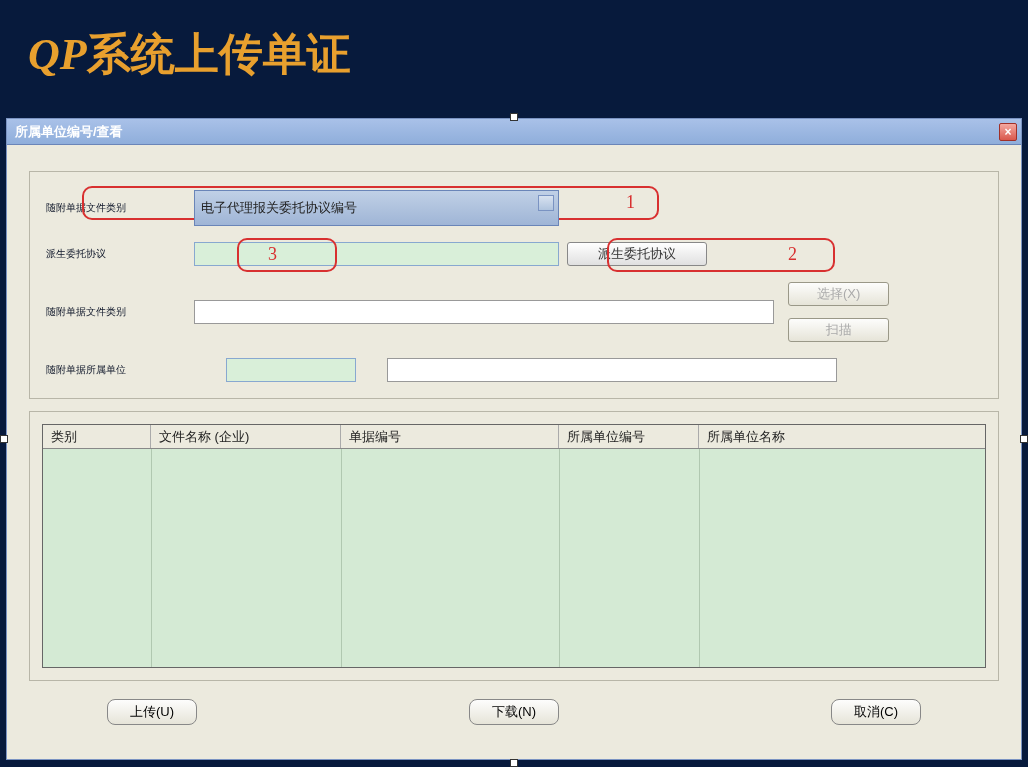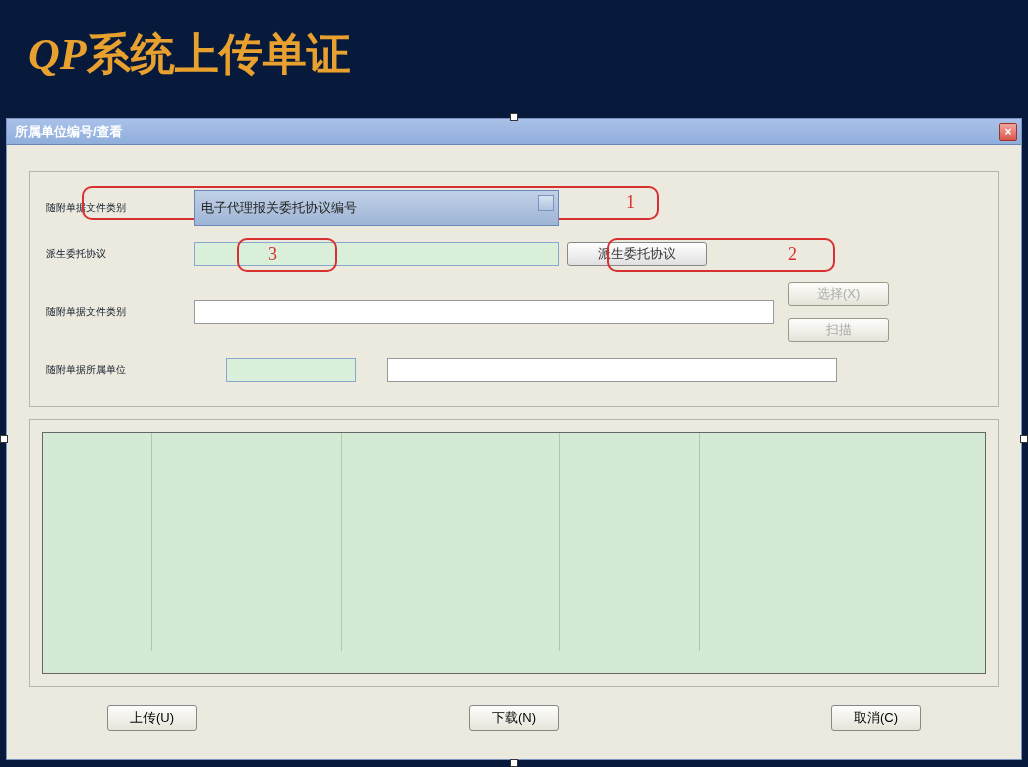--- a/index.html
+++ b/index.html
@@ -65,21 +65,21 @@
       border: 1px solid #b8b6a8;
       background: #eceade;
       padding: 18px 14px 16px 14px;
     }
     .form-row {
       display: flex;
       align-items: center;
       margin-bottom: 16px;
       position: relative;
     }
-    .form-row:last-child { margin-bottom: 8px; gap: 32px; }
+    .form-row:last-child { margin-bottom: 0; gap: 32px; }
     .form-label {
       width: 150px;
       font-size: 10px;
       color: #0f172a;
       padding-left: 2px;
     }
     .dropdown {
       width: 365px;
       height: 24px;
       background: linear-gradient(to bottom, #c0d0e6, #9fb5d6);
@@ -210,21 +210,21 @@
     .bottom-buttons {
       display: flex;
       justify-content: space-between;
       padding: 18px 100px 0;
     }
     .btn-bottom {
       width: 90px;
       height: 26px;
       background: linear-gradient(to bottom, #fdfdfc, #e6e4d8);
       border: 1px solid #888;
-      border-radius: 3px;
+      border-radius: 8px;
       font-size: 13px;
       cursor: pointer;
     }
     .slide-handle {
       position: absolute;
       width: 8px;
       height: 8px;
       background: #fff;
       border: 1px solid #333;
     }
@@ -278,20 +278,27 @@
     <div class="form-row">
       <div class="form-label">随附单据所属单位</div>
       <input class="text-input" style="width: 130px;" value="">
       <input class="text-input-plain" style="width: 450px; margin-left: -1px;" value="">
     </div>
 
   </div>
 
   <div class="table-panel">
     <div class="data-table">
+      <div class="table-header">
+        <div class="th th-1">类别</div>
+        <div class="th th-2">文件名称 (企业)</div>
+        <div class="th th-3">单据编号</div>
+        <div class="th th-4">所属单位编号</div>
+        <div class="th">所属单位名称</div>
+      </div>
       <div class="table-body">
         <div class="col-line" style="left:108px"></div>
         <div class="col-line" style="left:298px"></div>
         <div class="col-line" style="left:516px"></div>
         <div class="col-line" style="left:656px"></div>
       </div>
     </div>
   </div>
 
   <div class="bottom-buttons">

